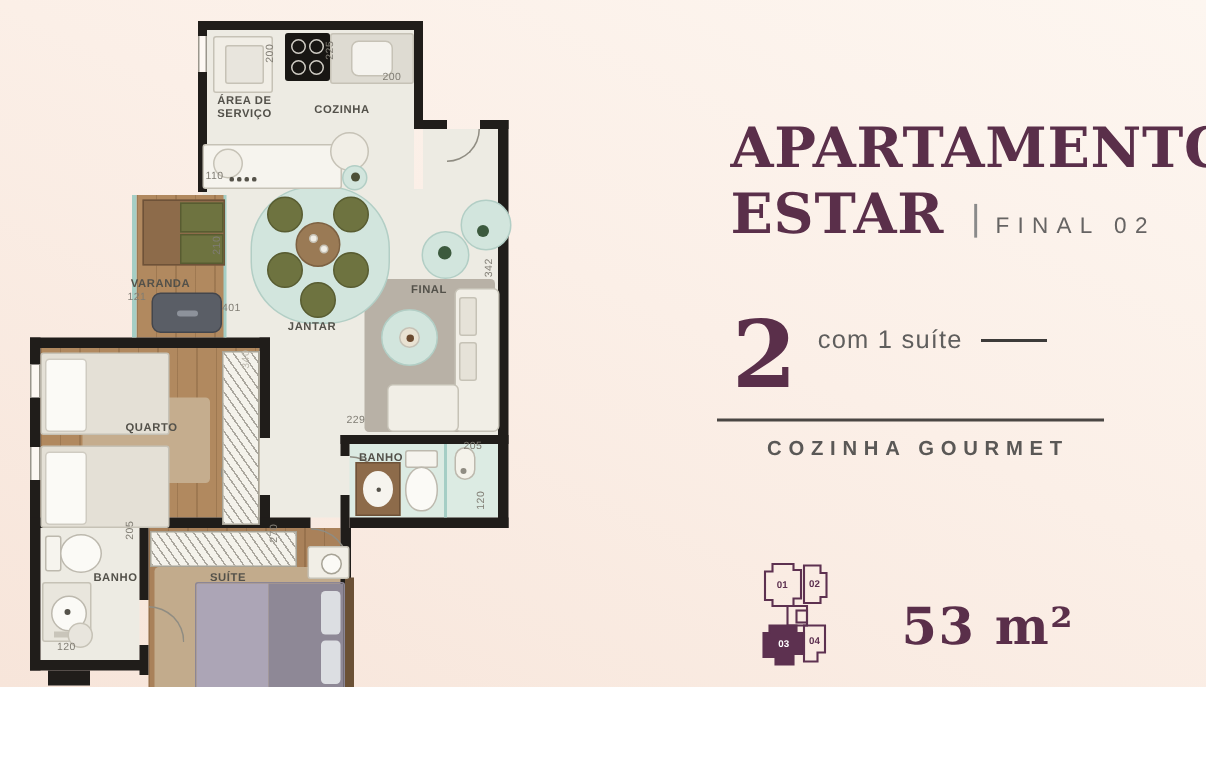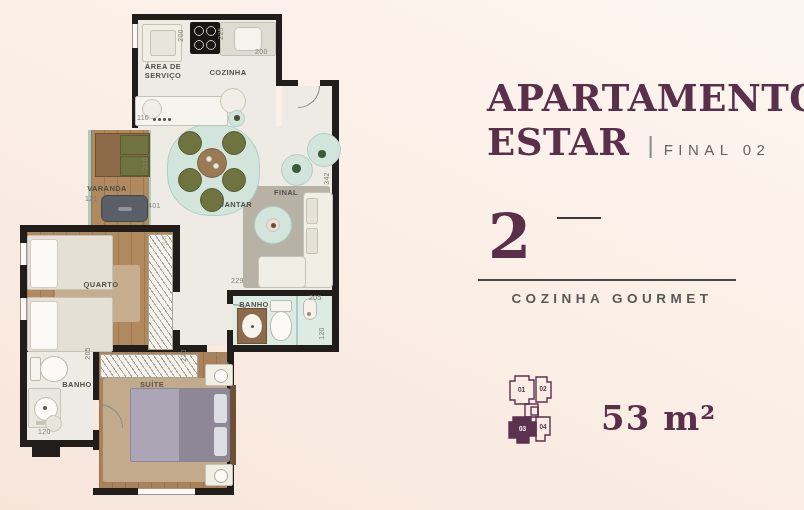--- a/index.html
+++ b/index.html
@@ -1,17 +1,17 @@
 <!DOCTYPE html>
 <html><head>
 <meta charset="utf-8">
 <style>
   html,body{margin:0;padding:0;}
   .stage{
-    position:relative;width:804px;height:510px;overflow:hidden;
+    position:relative;width:804px;height:458px;overflow:hidden;
     background:linear-gradient(205deg,#fdf6f0 0%,#fbefe7 45%,#f7e5da 100%);
     font-family:"Liberation Sans",sans-serif;
   }
   
   .wall{position:absolute;background:#201d1a;}
   .floor{position:absolute;}
   .f-main{background:#edebe3;}
   .f-teal{background:#dcebe3;}
   .wood{background:#b1895f;background-image:repeating-linear-gradient(90deg,rgba(60,35,10,.16) 0 1px,transparent 1px 13px);}
   .wood-dk{background:#a9815a;background-image:repeating-linear-gradient(90deg,rgba(60,35,10,.16) 0 1px,transparent 1px 13px);}
@@ -195,21 +195,21 @@
     <div class="furn" style="left:28px;top:388px;width:33px;height:40px;background:#e9e6dd;">
       <div style="position:absolute;left:5px;top:8px;width:22px;height:22px;border-radius:50%;background:#fbfaf6;border:1px solid #bdb9ae;"></div>
       <div style="position:absolute;left:14px;top:17px;width:4px;height:4px;border-radius:50%;background:#55524a;"></div>
     </div>
     <div style="position:absolute;left:36px;top:421px;width:16px;height:4px;background:#c9c5ba;"></div>
     <div class="furn circ" style="left:45px;top:415px;width:17px;height:17px;background:#e8e5dd;"></div>
 
     <div class="lbl" style="left:140px;top:62px;width:46px;">ÁREA DE SERVIÇO</div>
     <div class="lbl" style="left:204px;top:68px;width:48px;">COZINHA</div>
     <div class="lbl" style="left:86px;top:184px;width:42px;">VARANDA</div>
-    <div class="lbl" style="left:186px;top:200px;width:44px;margin-left:28px;">JANTAR</div>
+    <div class="lbl" style="left:186px;top:213px;width:44px;">JANTAR</div>
     <div class="lbl" style="left:266px;top:188px;width:40px;">FINAL</div>
     <div class="lbl" style="left:78px;top:280px;width:46px;">QUARTO</div>
     <div class="lbl" style="left:236px;top:300px;width:36px;">BANHO</div>
     <div class="lbl" style="left:58px;top:380px;width:38px;">BANHO</div>
     <div class="lbl" style="left:132px;top:380px;width:40px;">SUÍTE</div>
 
     <div class="dim dimv" style="left:174px;top:32px;">200</div>
     <div class="dim dimv" style="left:214px;top:30px;">225</div>
     <div class="dim" style="left:255px;top:48px;">200</div>
     <div class="dim" style="left:137px;top:114px;">110</div>
@@ -231,20 +231,21 @@
   <div class="row2">
     <span class="title2 t-serif">ESTAR</span>
     <span class="sep">|</span>
     <span class="final">FINAL 02</span>
   </div>
 
   <div class="numrow">
     <span class="bignum t-serif">2</span>
     <span class="numtxt">
       <span class="suiterow">
+        <span class="suitenote">com 1 suíte</span>
         <span class="dashline"></span>
       </span>
     </span>
   </div>
 
   <div class="rule"></div>
   <div class="feature">COZINHA GOURMET</div>
 
   <svg class="keyplan" width="50" height="100" viewBox="0 0 50 100">
     <g fill="none" stroke="#5d3150" stroke-width="1.4">

